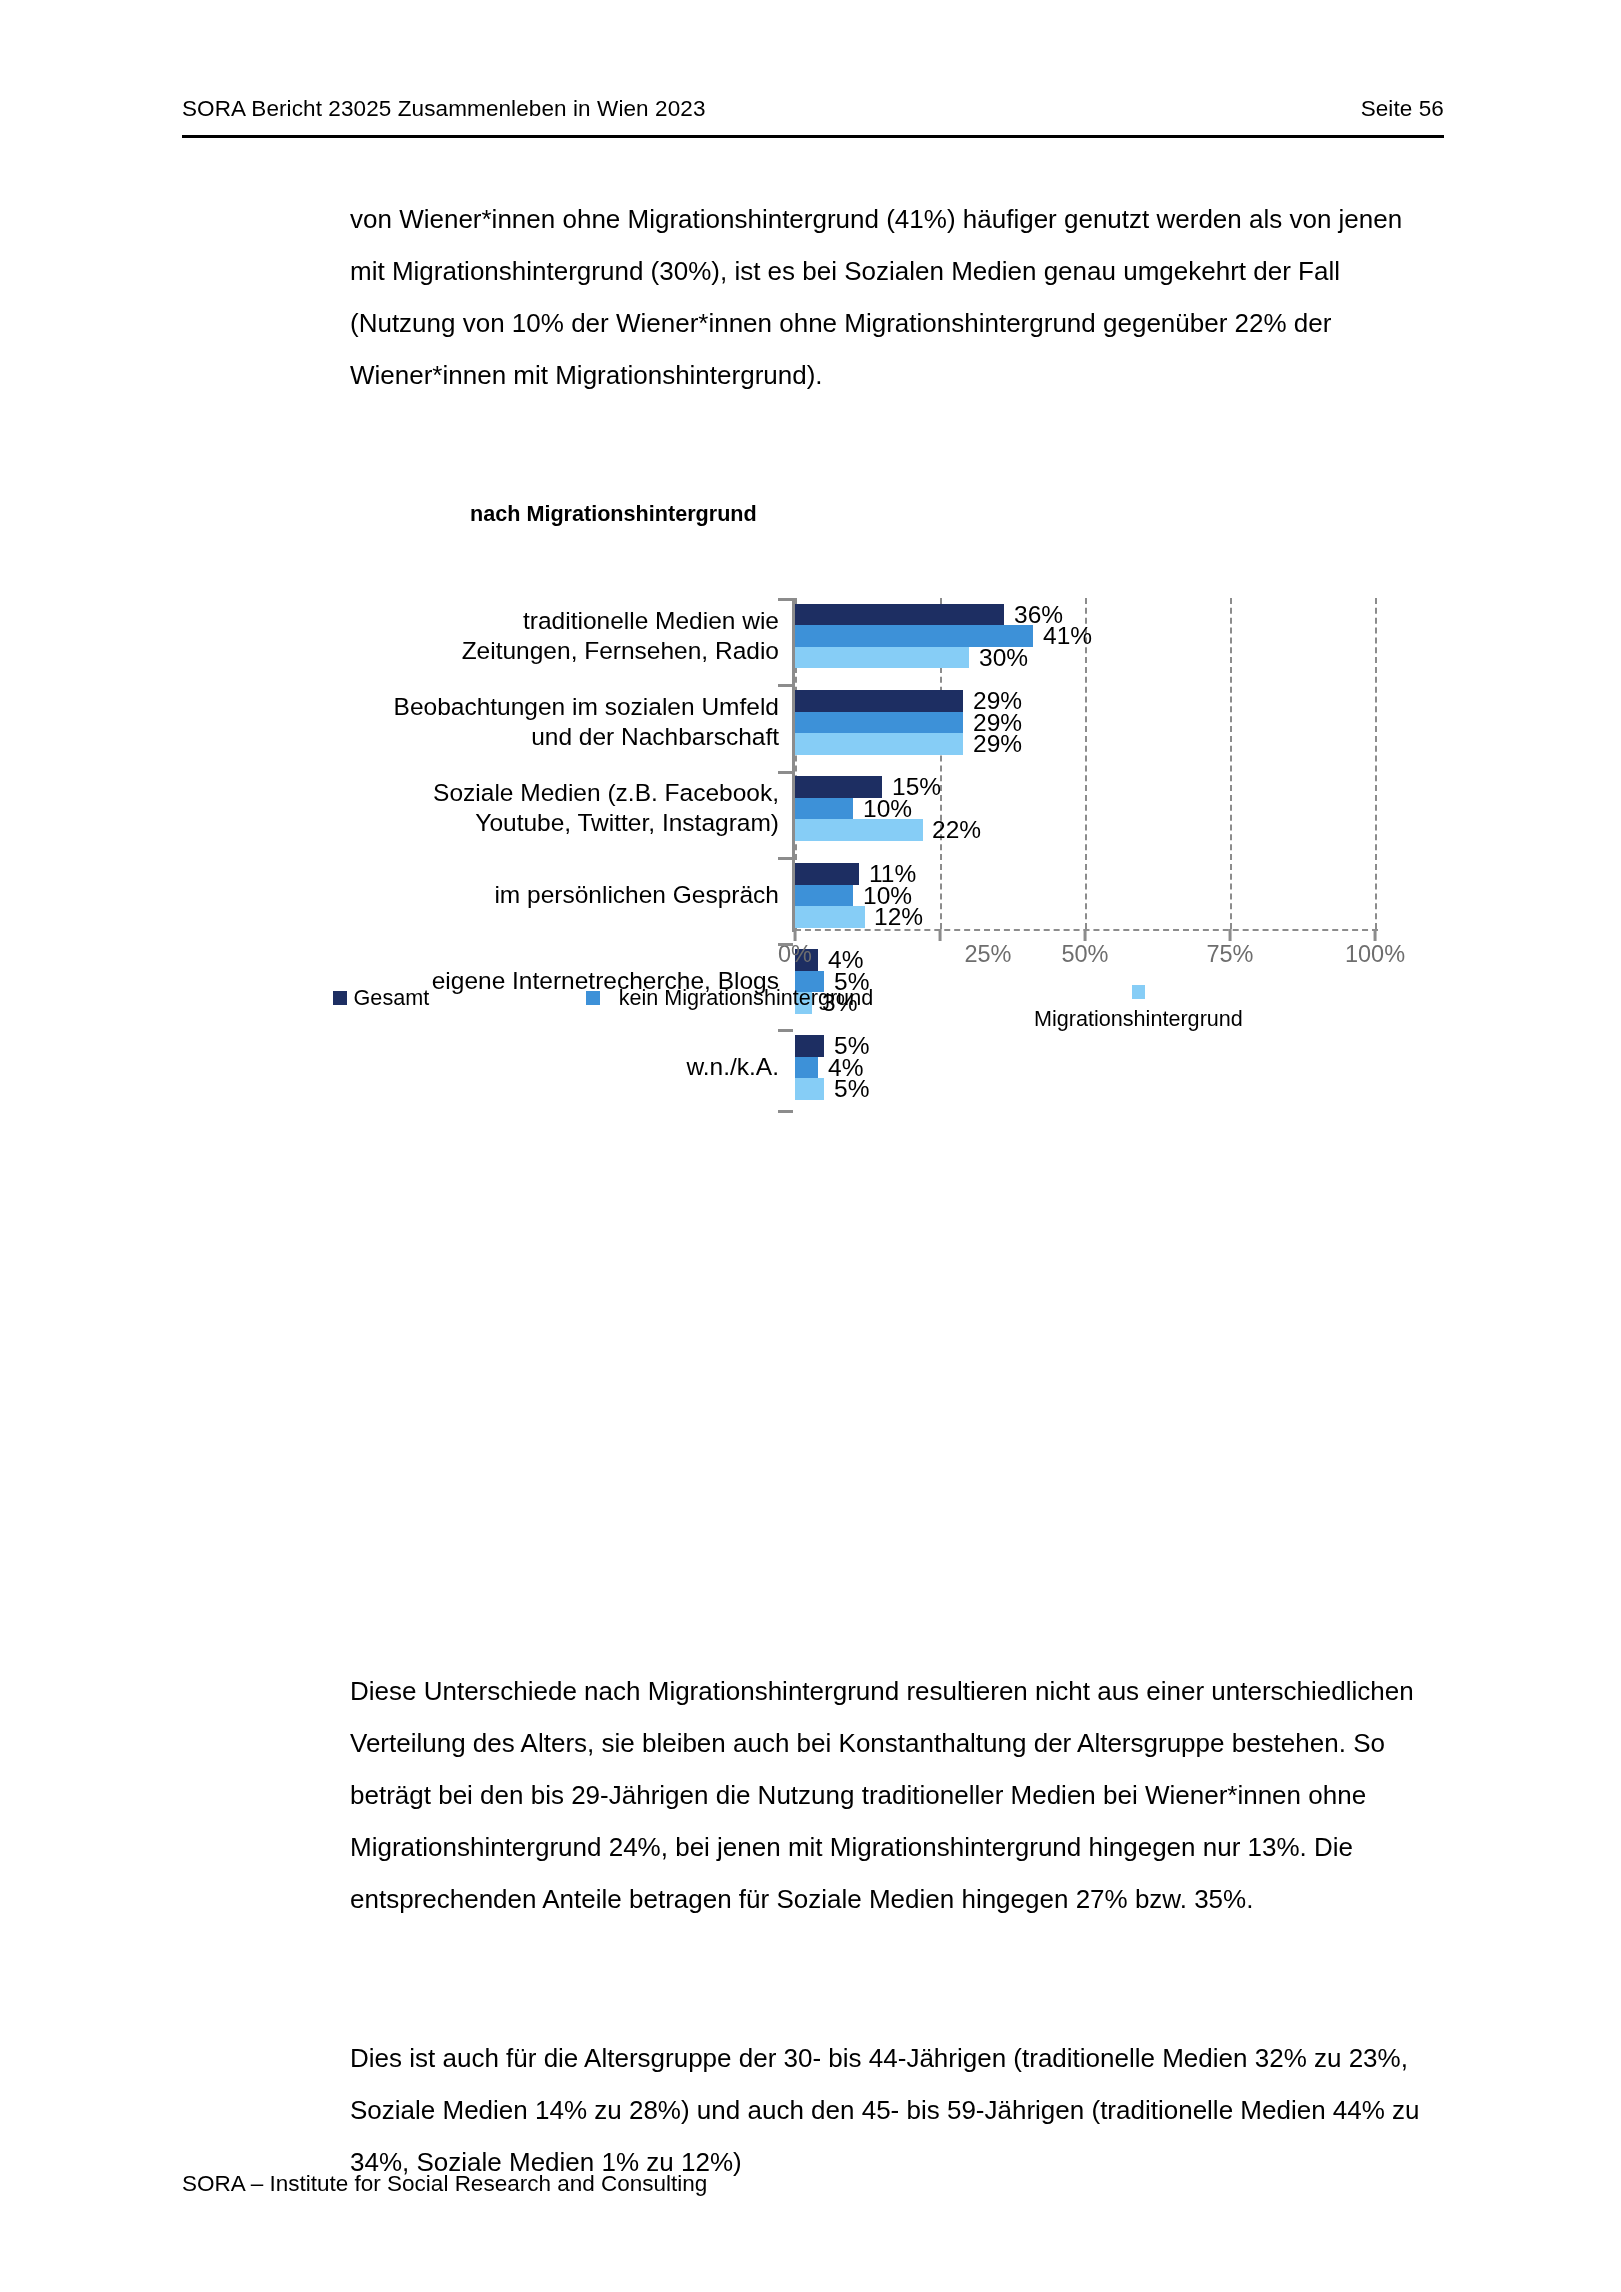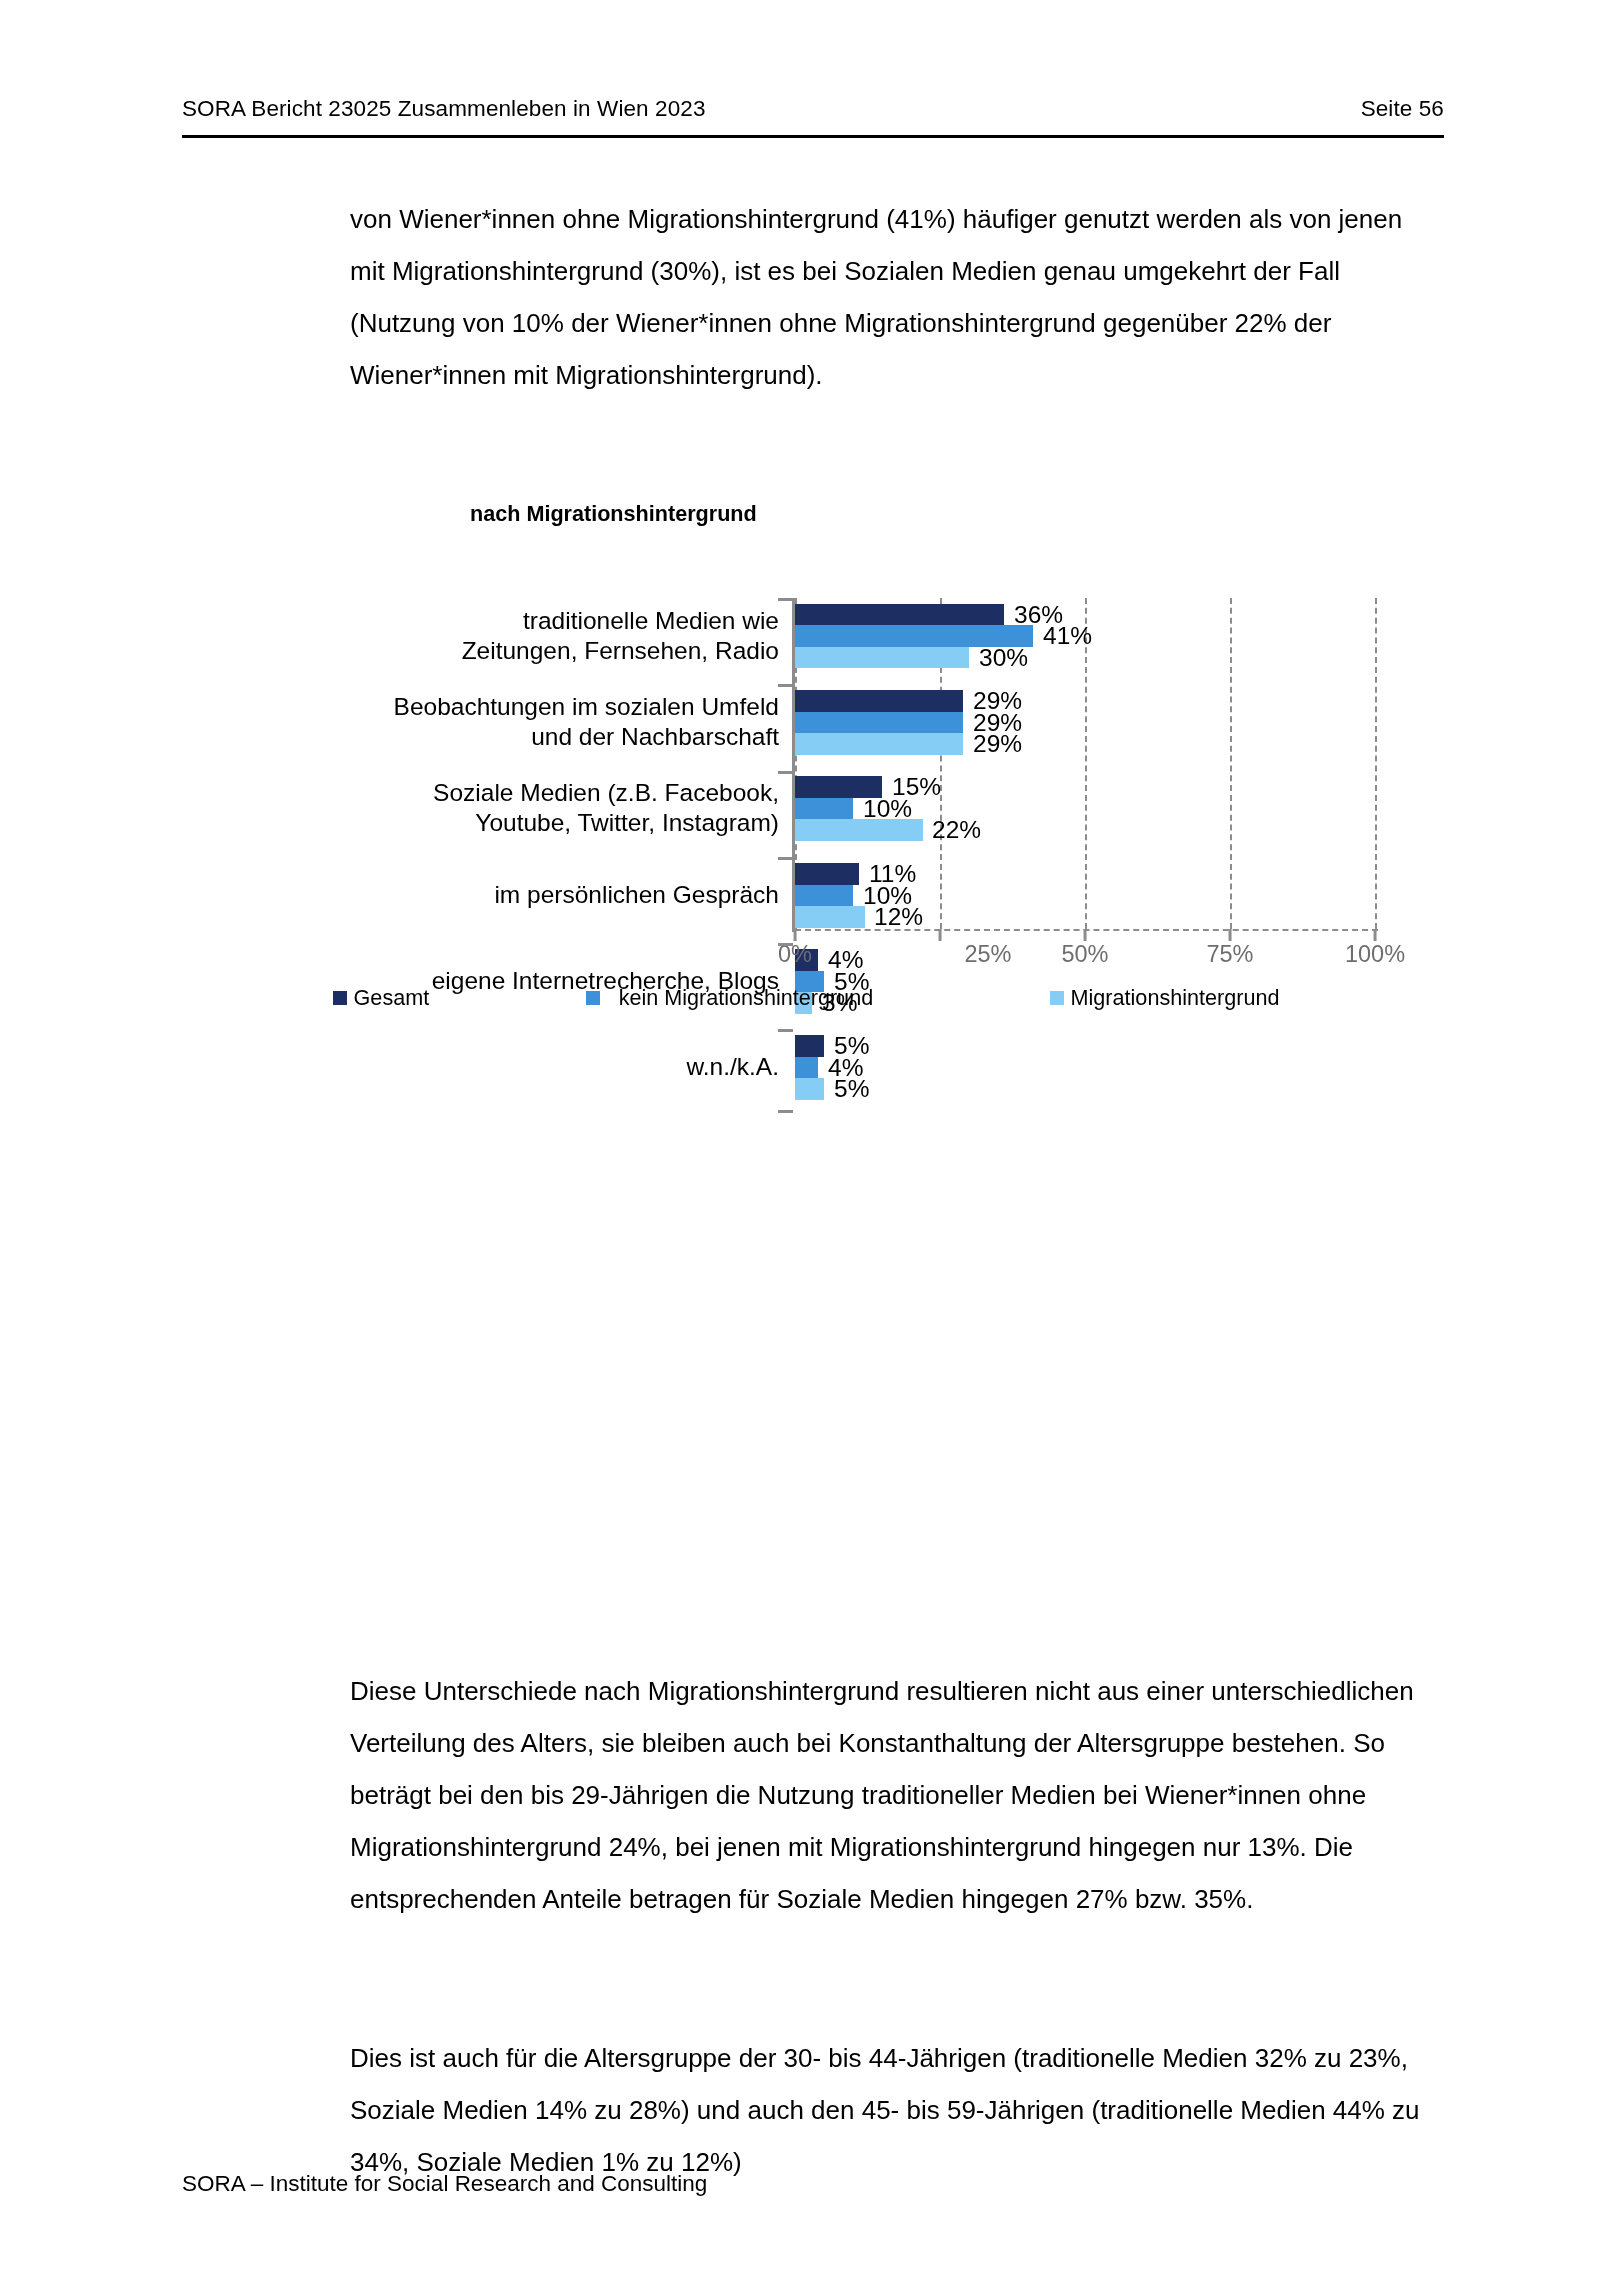--- a/index.html
+++ b/index.html
@@ -234,21 +234,21 @@
       </div>
     <div class="legend">
         <div class="lg-item" style="left: 0px;">
           <span class="lg-sw s0"></span>
           <span>Gesamt</span>
         </div>
         <div class="lg-item" style="left: 253px; gap: 19px;">
           <span class="lg-sw s1"></span>
           <span>kein Migrationshintergrund</span>
         </div>
-        <div class="lg-item" style="left: 717px;">
+        <div class="lg-item" style="left: 701px; flex-direction: column;">
           <span class="lg-sw s2"></span>
           <span>Migrationshintergrund</span>
         </div>
       </div>
   <div class="ytick" style="top: 0px;"></div>
       <div class="ytick" style="top: 86px;"></div>
       <div class="ytick" style="top: 173px;"></div>
       <div class="ytick" style="top: 259px;"></div>
       <div class="ytick" style="top: 345px;"></div>
       <div class="ytick" style="top: 431px;"></div>

